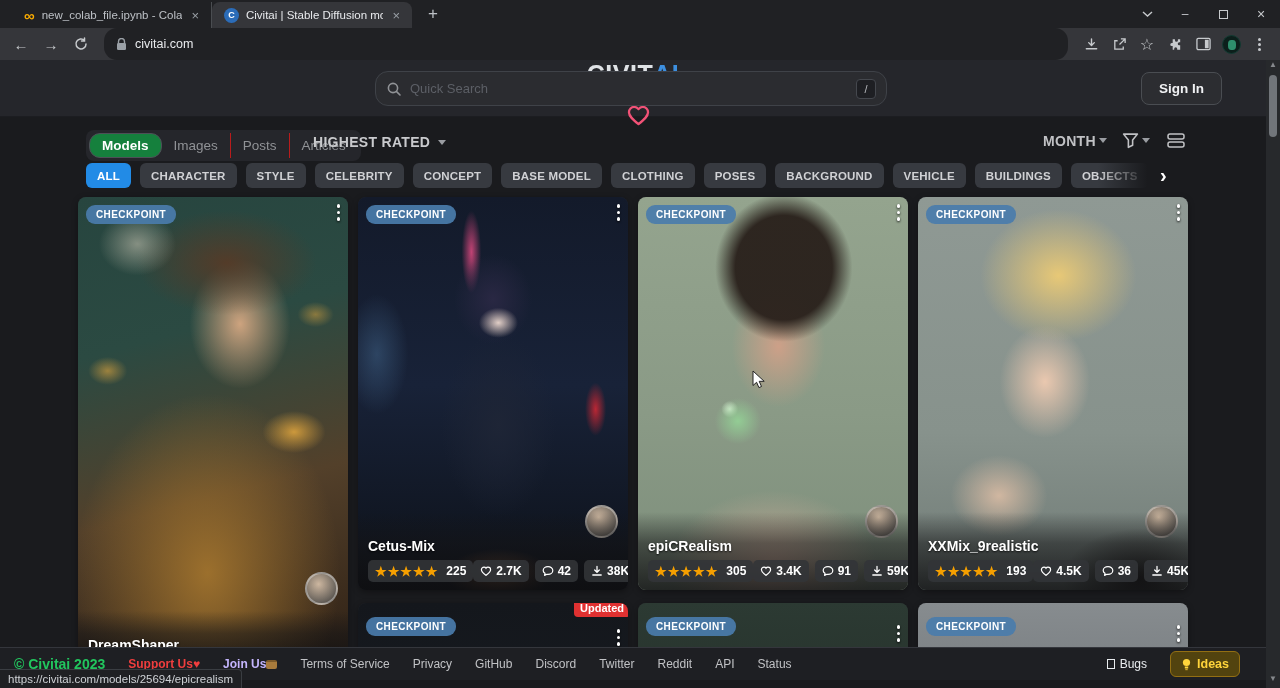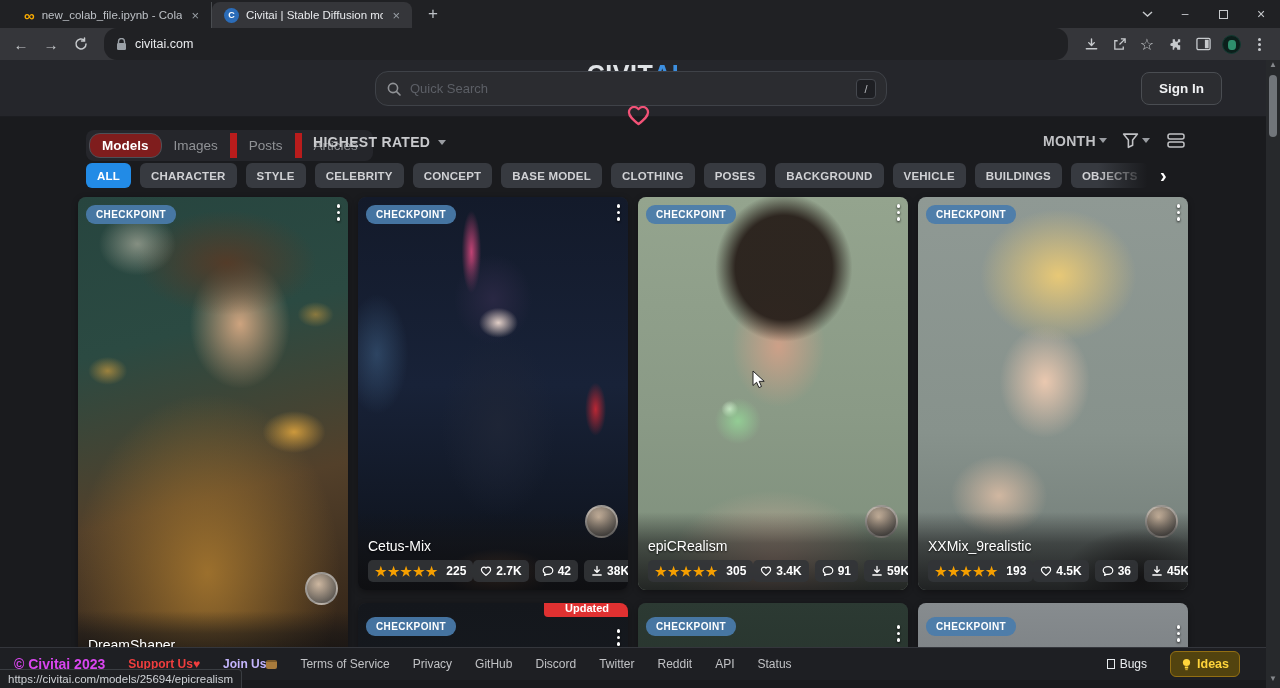--- a/index.html
+++ b/index.html
@@ -42,44 +42,44 @@
   .hdr-heart { margin-left:10px; display:flex; }
   .search { position:absolute; left:375px; top:11px; width:512px; height:35px; background:#2b2c30; border:1px solid #3f4248; border-radius:13px; display:flex; align-items:center; padding:0 10px; gap:8px; }
   .search input { flex:1; background:transparent; border:none; outline:none; color:#ced0d4; font-size:13px; font-family:inherit; }
   .search input::placeholder { color:#5c5f66; }
   .slash-key { width:20px; height:20px; background:#1e1f23; border:1px solid #45484e; border-radius:4px; color:#b6b8bc; font-size:11px; display:flex; align-items:center; justify-content:center; }
   .signin { position:absolute; right:44px; top:12px; height:33px; padding:0 17px; background:#2c2d31; border:1px solid #4a4d52; border-radius:8px; color:#f0f1f3; font-size:13.5px; font-weight:bold; display:flex; align-items:center; }
 
   .nav-row { position:absolute; top:70px; left:86px; right:20px; height:31px; }
   .seg { position:absolute; left:0; top:0; height:31px; background:#25262b; border-radius:8px; display:flex; align-items:center; padding:3px; }
   .seg-item { padding:3px 12px; font-size:13.5px; color:#909296; display:flex; align-items:center; height:25px; }
-  .seg-item.sep { border-left:7px solid #b91c1c; }
-  .seg-item.active { background:#7f1d1d; border:1px solid #4d5057; border-radius:11px; color:#fff; font-weight:bold; }
+  .seg-item.sep { border-left:1px solid #b91c1c; }
+  .seg-item.active { background:#15803d; border:1px solid #4d5057; border-radius:11px; color:#fff; font-weight:bold; }
   .sort-select { position:absolute; left:227px; top:4px; display:flex; align-items:center; gap:8px; color:#c9cacd; font-size:14px; font-weight:bold; letter-spacing:.3px; }
   .caret { width:0; height:0; border-left:4px solid transparent; border-right:4px solid transparent; border-top:5px solid #9a9da2; }
   .period-cluster { position:absolute; left:957px; top:2px; display:flex; align-items:center; gap:9px; color:#c9cacd; }
   .period-label { font-size:14px; font-weight:bold; letter-spacing:.3px; }
   .icon-btn { display:flex; align-items:center; gap:3px; color:#c1c2c5; }
 
   .chips-row { position:absolute; top:103px; left:86px; width:1078px; height:25px; display:flex; gap:9px; overflow:hidden; }
   .chip { flex:0 0 auto; height:25px; padding:0 11px; border-radius:6px; background:#373a40; color:#d0d1d4; font-size:11.5px; font-weight:bold; letter-spacing:.2px; display:flex; align-items:center; }
   .chip.active { background:#228be6; color:#fff; }
   .chips-fade { position:absolute; top:100px; left:1098px; width:66px; height:31px; background:linear-gradient(90deg, rgba(26,27,30,0), #1a1b1e 75%); }
   .chips-arrow { position:absolute; top:103px; left:1160px; color:#fff; font-size:20px; font-weight:bold; line-height:25px; }
 
   
   .card { position:absolute; width:270px; border-radius:8px; overflow:hidden; background:#25262b; box-shadow:0 2px 6px rgba(0,0,0,.35); }
   .card-media { position:absolute; inset:0; }
   .badge-row { position:absolute; top:8px; left:8px; right:22px; display:flex; align-items:flex-start; }
   .badge { background:rgba(74,124,171,.92); color:#fff; font-size:10px; font-weight:bold; letter-spacing:.4px; padding:4px 10px; border-radius:9px; }
-  .badge-updated { position:absolute; top:-4px; right:-2px; background:#e03131; color:#fff; font-size:11px; font-weight:bold; padding:3px 21px; border-radius:4px; }
+  .badge-updated { position:absolute; top:-4px; right:-2px; background:#e03131; color:#fff; font-size:11px; font-weight:bold; padding:3px 6px; border-radius:4px; }
   .card-kebab { position:absolute; right:4px; top:3px; display:flex; flex-direction:column; gap:3px; padding:4px; filter:drop-shadow(0 1px 1px rgba(0,0,0,.8)); }
   .card-kebab i { width:3.5px; height:3.5px; border-radius:50%; background:#fff; }
   .card-bottom { position:absolute; left:0; right:0; bottom:0; padding:26px 10px 8px; background:linear-gradient(180deg, rgba(0,0,0,0), rgba(20,20,22,.55) 40%, rgba(15,15,17,.82)); }
-  .card-name { color:#fff; font-size:14px; font-weight:normal; text-shadow:0 1px 2px rgba(0,0,0,.8); margin-bottom:6px; }
+  .card-name { color:#fff; font-size:14px; font-weight:bold; text-shadow:0 1px 2px rgba(0,0,0,.8); margin-bottom:6px; }
   .stats-row { display:flex; align-items:center; justify-content:space-between; }
   .stat-chip { background:rgba(50,52,56,.88); border-radius:5px; height:22px; display:flex; align-items:center; gap:4px; padding:0 7px; color:#fff; font-size:12px; font-weight:bold; }
   .stars { display:flex; align-items:center; gap:1px; }
   .star { color:#f59f00; font-size:13px; line-height:1; }
   .rating-num { margin-left:5px; }
   .stat-group { display:flex; gap:6px; }
   .cre-avatar { position:absolute; width:33px; height:33px; border-radius:50%; border:2px solid rgba(255,255,255,.35); background:radial-gradient(circle at 40% 35%, #cdb7a0, #6e675f 65%, #3a3733); }
 
   
   .art-dreamshaper { background:
@@ -118,21 +118,21 @@
     linear-gradient(180deg, #14171c, #171b21); }
   .art-greenhead { background:
     radial-gradient(125px 62px at 55% 105%, rgba(216,203,142,.92), transparent 80%),
     linear-gradient(180deg, #2c3a33, #243029); }
   .art-gray { background:
     radial-gradient(85px 40px at 38% 85%, rgba(58,56,53,.8), transparent 75%),
     linear-gradient(180deg, #878c8f, #6f7478); }
 
   
   .site-footer { position:absolute; left:0; top:587px; width:1266px; height:33px; background:#1e1f23; border-top:1px solid #34363c; display:flex; align-items:center; padding:0 14px; gap:23px; z-index:10; }
-  .copyright { color:#d946ef; font-size:14px; font-weight:bold; }
+  .copyright { color:#22c55e; font-size:14px; font-weight:bold; }
   .f-link { color:#c1c2c5; font-size:12px; display:flex; align-items:center; }
   .f-link.red { color:#f03e3e; font-weight:bold; }
   .f-link.green { color:#c4b5fd; font-weight:bold; }
   .f-heart { color:#f03e3e; font-size:12px; }
   .f-case { width:11px; height:9px; background:#a87b3c; border-radius:2px; border-top:2px solid #7d5a2a; }
   .f-spacer { flex:1; }
   .bugs { display:flex; align-items:center; gap:5px; color:#e9ecef; font-size:12px; }
   .tofu { width:8px; height:10px; border:1px solid #e9ecef; }
   .ideas-btn { height:26px; padding:0 10px; background:#52430f; border:1px solid #936f13; border-radius:6px; color:#ffd43b; font-size:12.5px; font-weight:bold; display:flex; align-items:center; gap:5px; margin-right:12px; }
   .bottom-strip { position:absolute; left:0; top:620px; width:1266px; height:8px; background:#191a1d; z-index:10; }

